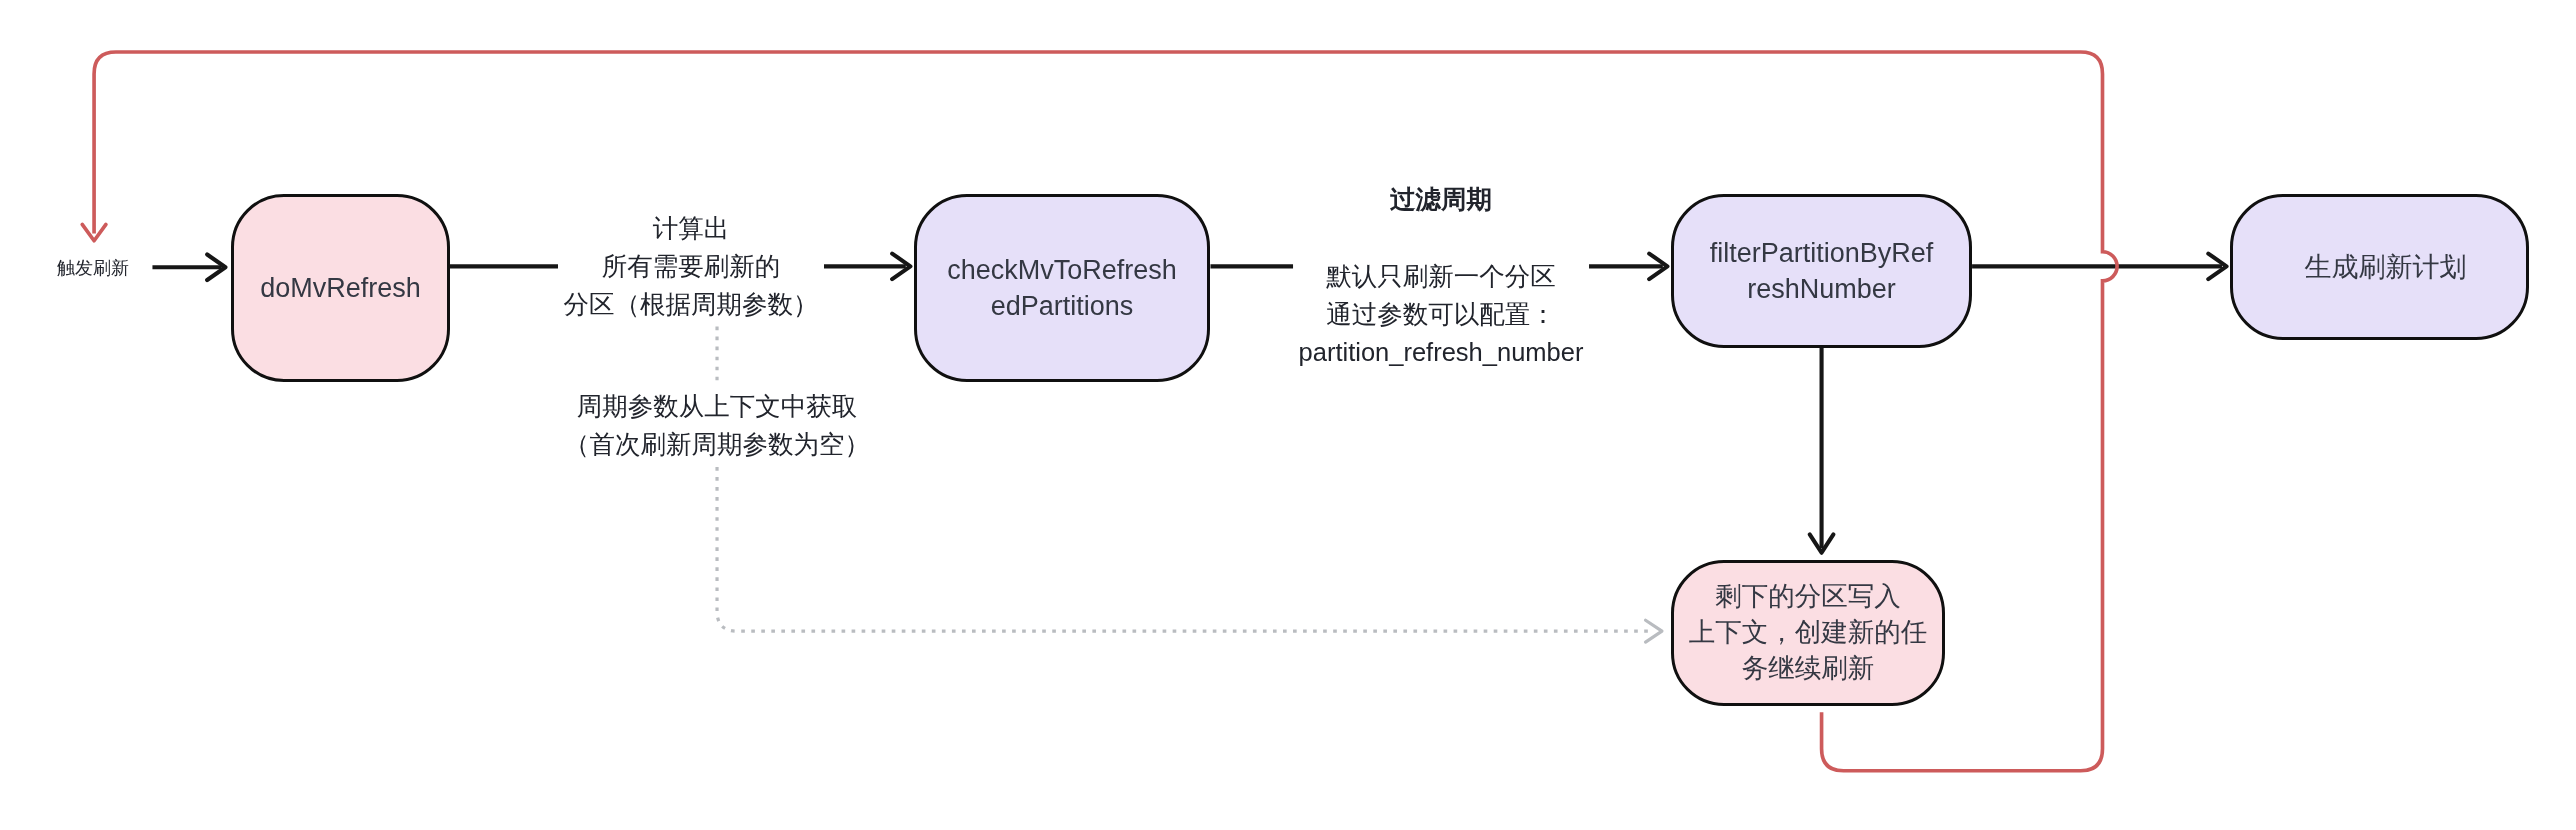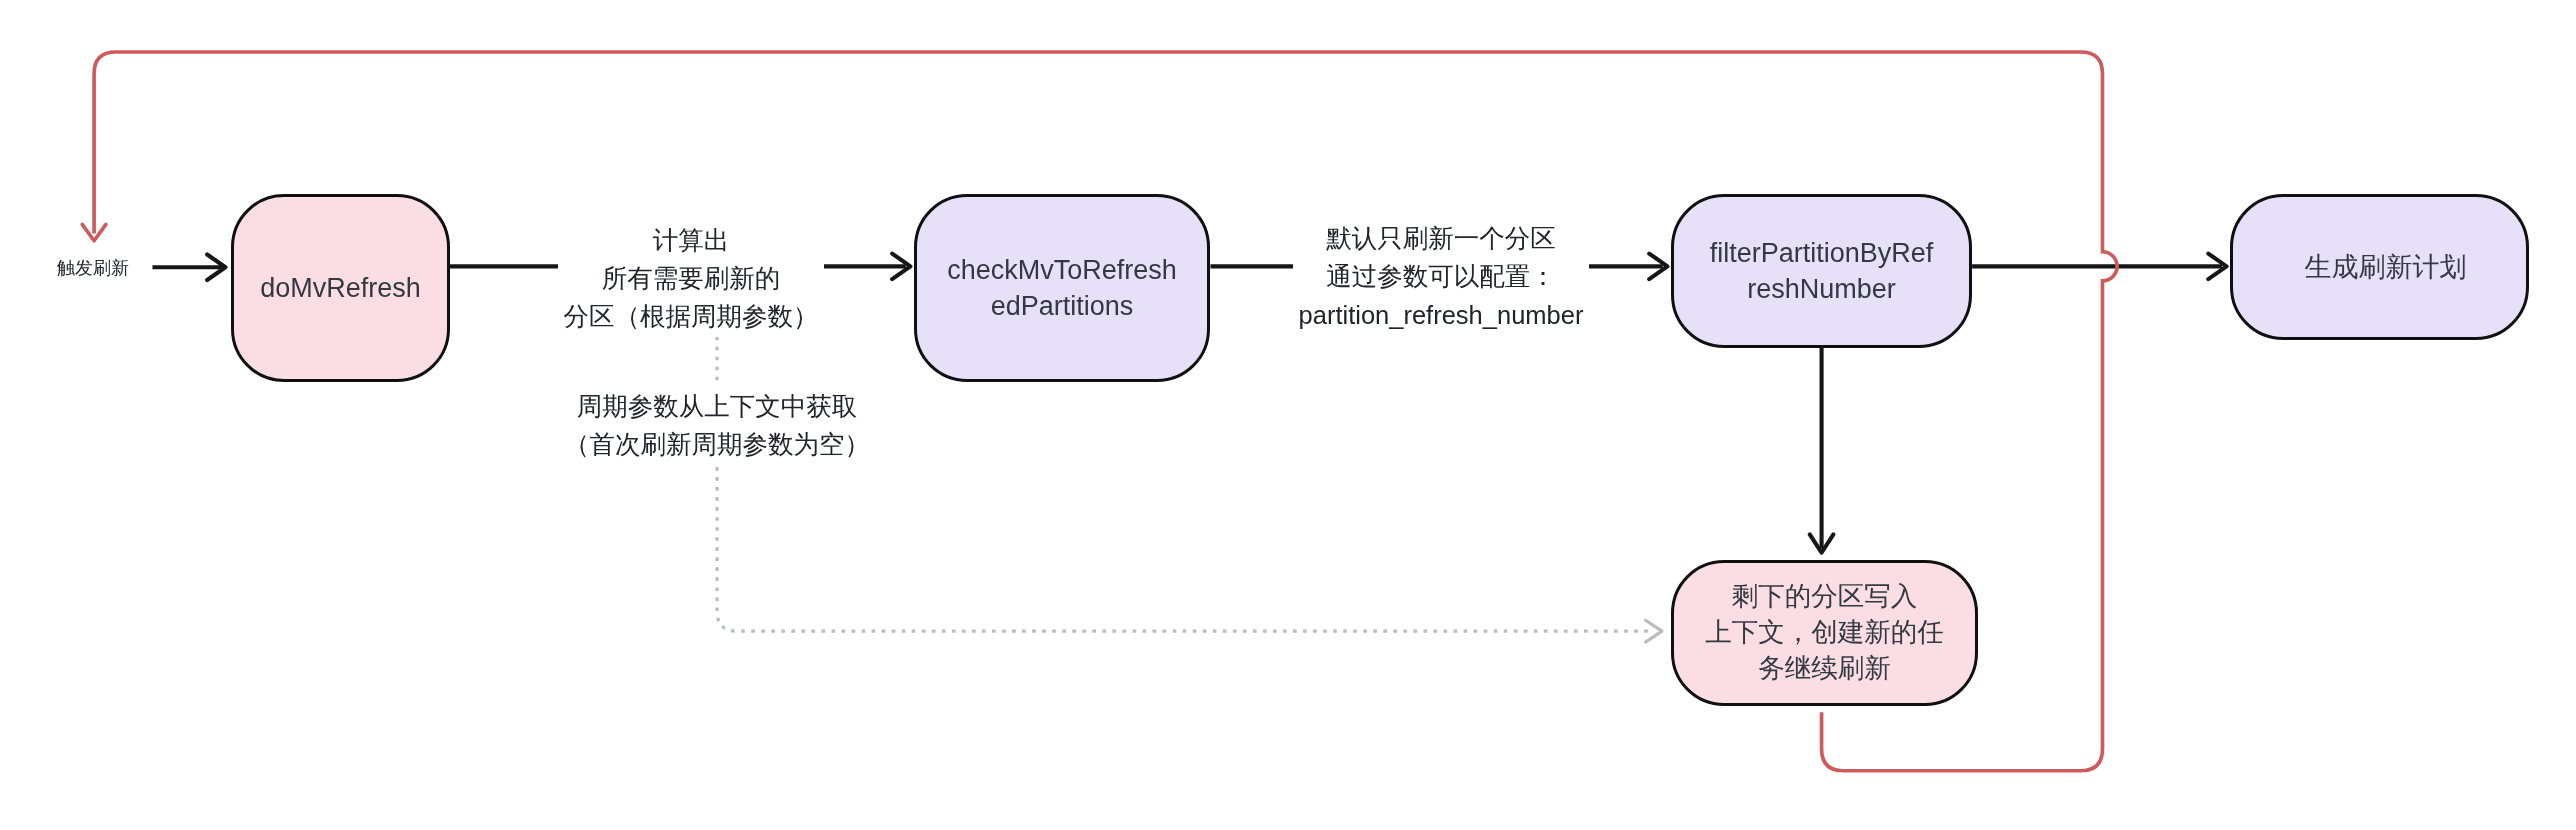--- a/index.html
+++ b/index.html
@@ -90,29 +90,30 @@
   <div class="node pink" style="left:231px;top:194px;width:219px;height:188px;">doMvRefresh</div>
 
   <div class="node purple" style="left:914px;top:194px;width:296px;height:188px;">checkMvToRefresh
 edPartitions</div>
 
   <div class="node purple" style="left:1671px;top:194px;width:301px;height:154px;">filterPartitionByRef
 reshNumber</div>
 
   <div class="node purple" style="left:2230px;top:194px;width:299px;height:146px;padding-left:12px;">生成刷新计划</div>
 
-  <div class="node pink" style="left:1671px;top:560px;width:307px;height:146px;font-size:26.5px;">剩下的分区写入
+  <div class="node pink" style="left:1671px;top:560px;width:274px;height:146px;font-size:26.5px;">剩下的分区写入
 上下文，创建新的任
 务继续刷新</div>
 
-  <div class="edge-label" style="left:691px;top:266px;margin-top:12px;">计算出
+  <div class="edge-label" style="left:691px;top:266px;">计算出
 所有需要刷新的
 分区（根据周期参数）</div>
 
   <div class="edge-label" style="left:1441px;top:276px;">
+    <div class="bold">过滤周期</div>
     <div>默认只刷新一个分区
 通过参数可以配置：
 partition_refresh_number</div>
   </div>
 
   <div class="edge-label" style="left:717px;top:425px;">周期参数从上下文中获取
 （首次刷新周期参数为空）</div>
 
 </div>
 

